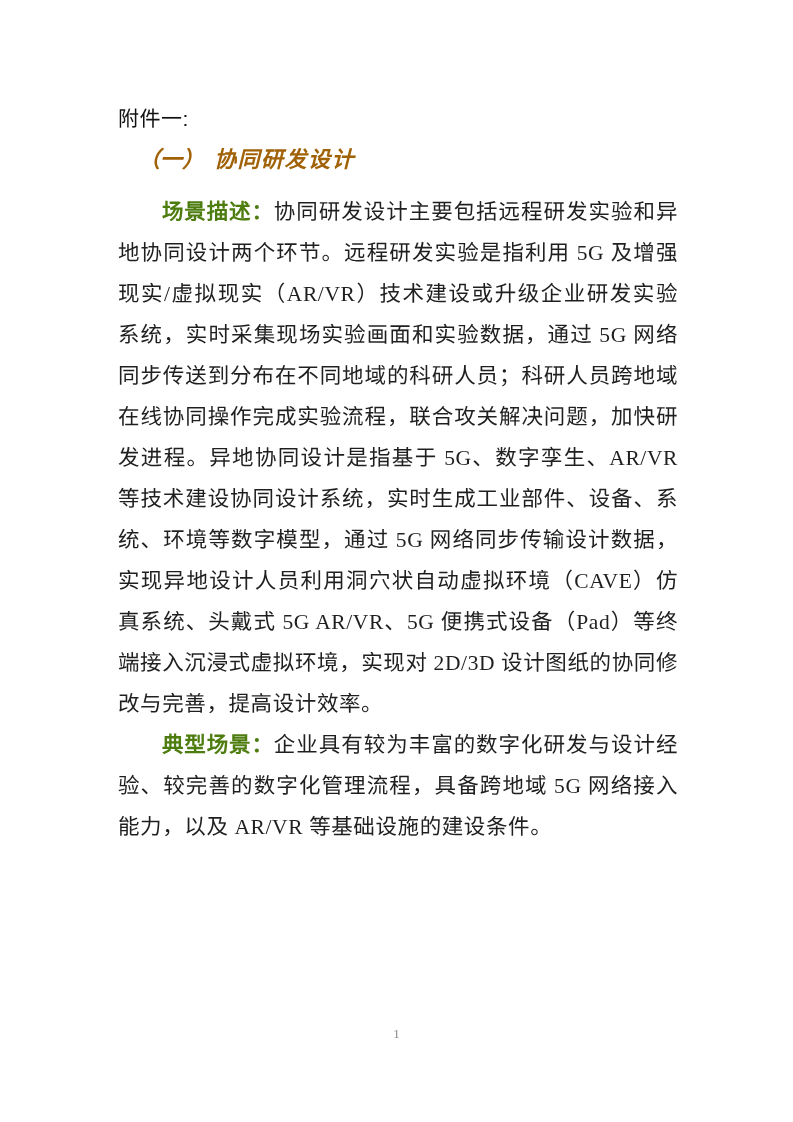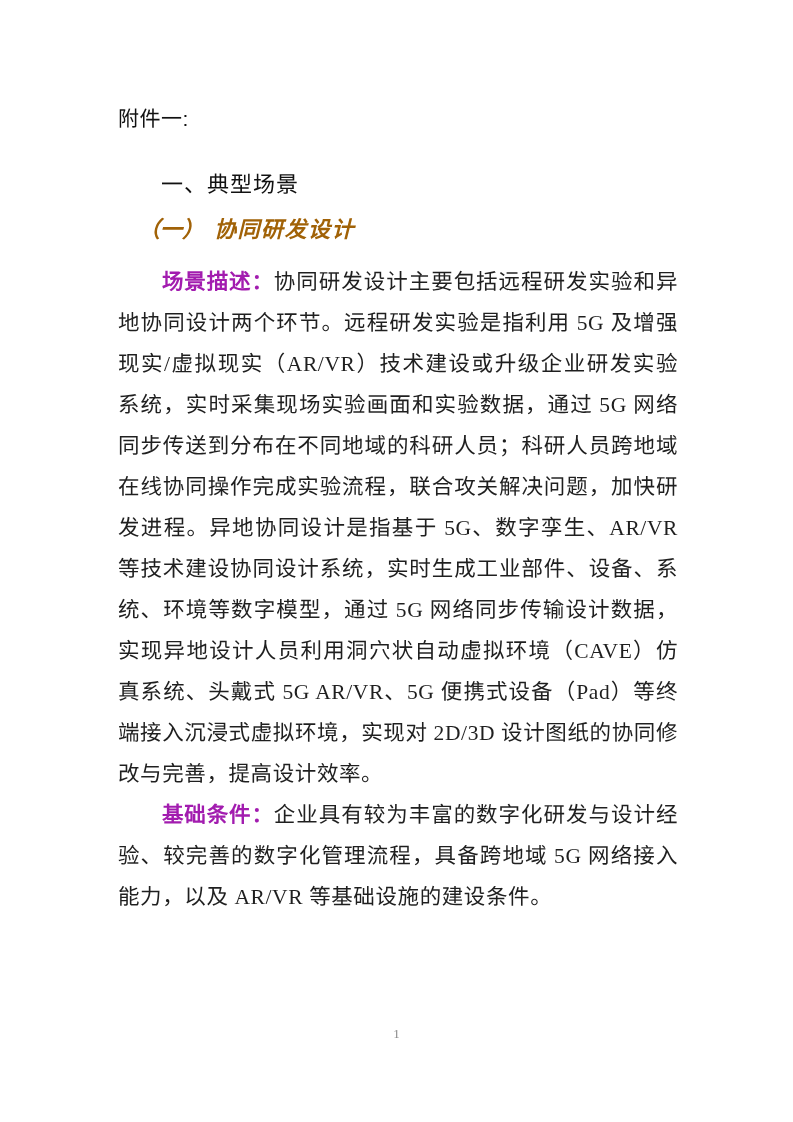--- a/index.html
+++ b/index.html
@@ -89,21 +89,21 @@
     font-family: "Liberation Serif", "DejaVu Serif", serif;
   }
   .para.p-scene { margin-top: 12px; }
   .para.p-basic { margin-top: 0px; }
 
   
   .lead {
     font-family: "Liberation Sans", "DejaVu Sans", sans-serif;
     font-weight: bold;
     letter-spacing: 0.5px;
-    color: #a21caf;
+    color: #4d7c0f;
   }
 
   
   .folio {
     position: absolute;
     left: 0;
     right: 0;
     top: 1026px;
     text-align: center;
     font-family: "Liberation Serif", "DejaVu Serif", serif;
@@ -114,32 +114,31 @@
 </head>
 <body>
 
 <div class="page">
 
   <div class="content">
 
     <div class="attach-label">附件一:</div>
 
 
-    <div class="h1">一、典型场景</div>
 
     <div class="h2">
       <span class="paren">（一）</span><span class="h2text">协同研发设计</span>
     </div>
 
     <p class="para p-scene">
       <span class="lead">场景描述：</span><span>协同研发设计主要包括远程研发实验和异地协同设计两个环节。远程研发实验是指利用 5G 及增强现实/虚拟现实（AR/VR）技术建设或升级企业研发实验系统，实时采集现场实验画面和实验数据，通过 5G 网络同步传送到分布在不同地域的科研人员；科研人员跨地域在线协同操作完成实验流程，联合攻关解决问题，加快研发进程。异地协同设计是指基于 5G、数字孪生、AR/VR 等技术建设协同设计系统，实时生成工业部件、设备、系统、环境等数字模型，通过 5G 网络同步传输设计数据，实现异地设计人员利用洞穴状自动虚拟环境（CAVE）仿真系统、头戴式 5G AR/VR、5G 便携式设备（Pad）等终端接入沉浸式虚拟环境，实现对 2D/3D 设计图纸的协同修改与完善，提高设计效率。</span>
     </p>
 
     <p class="para p-basic">
-      <span class="lead">基础条件：</span><span>企业具有较为丰富的数字化研发与设计经验、较完善的数字化管理流程，具备跨地域 5G 网络接入能力，以及 AR/VR 等基础设施的建设条件。</span>
+      <span class="lead">典型场景：</span><span>企业具有较为丰富的数字化研发与设计经验、较完善的数字化管理流程，具备跨地域 5G 网络接入能力，以及 AR/VR 等基础设施的建设条件。</span>
     </p>
 
 
   </div>
 
   <div class="folio">1</div>
 
 </div>
 
 </body></html>

